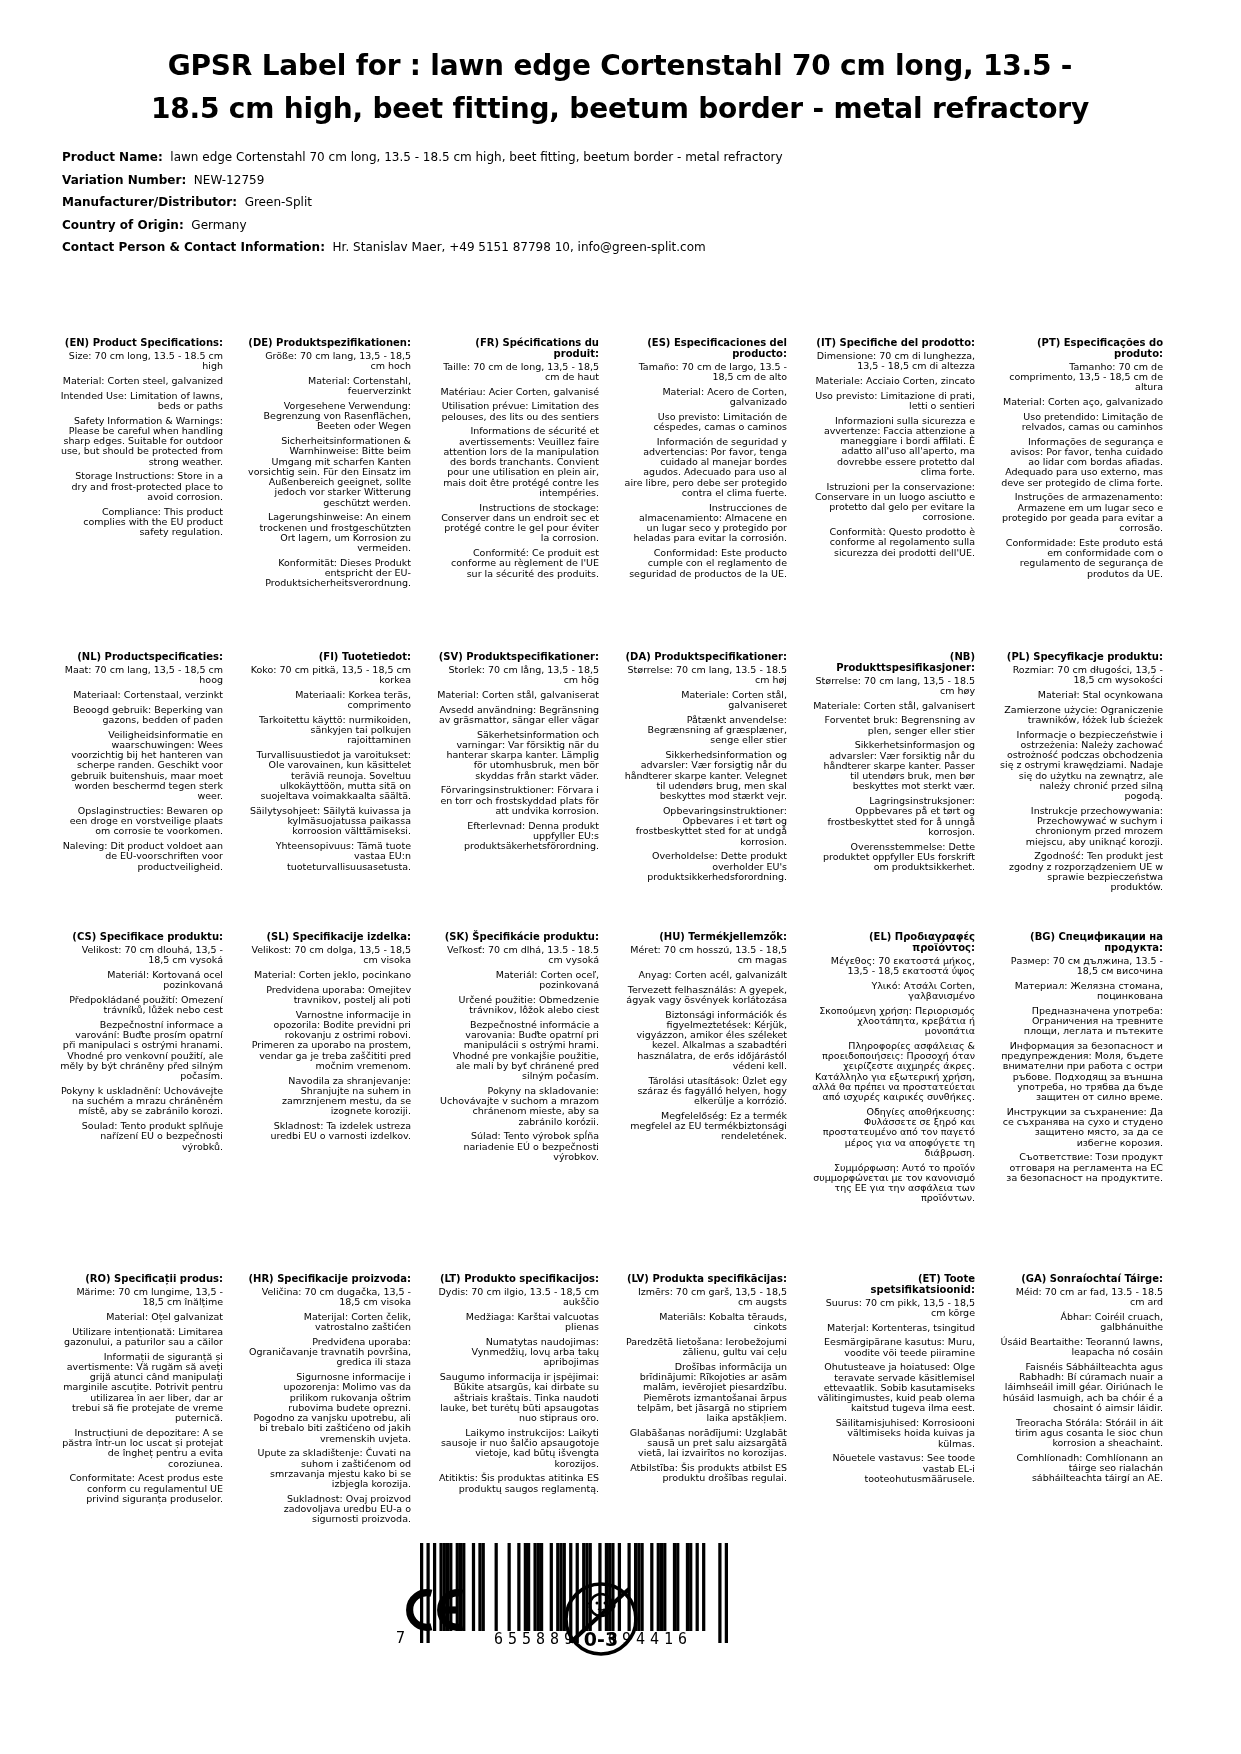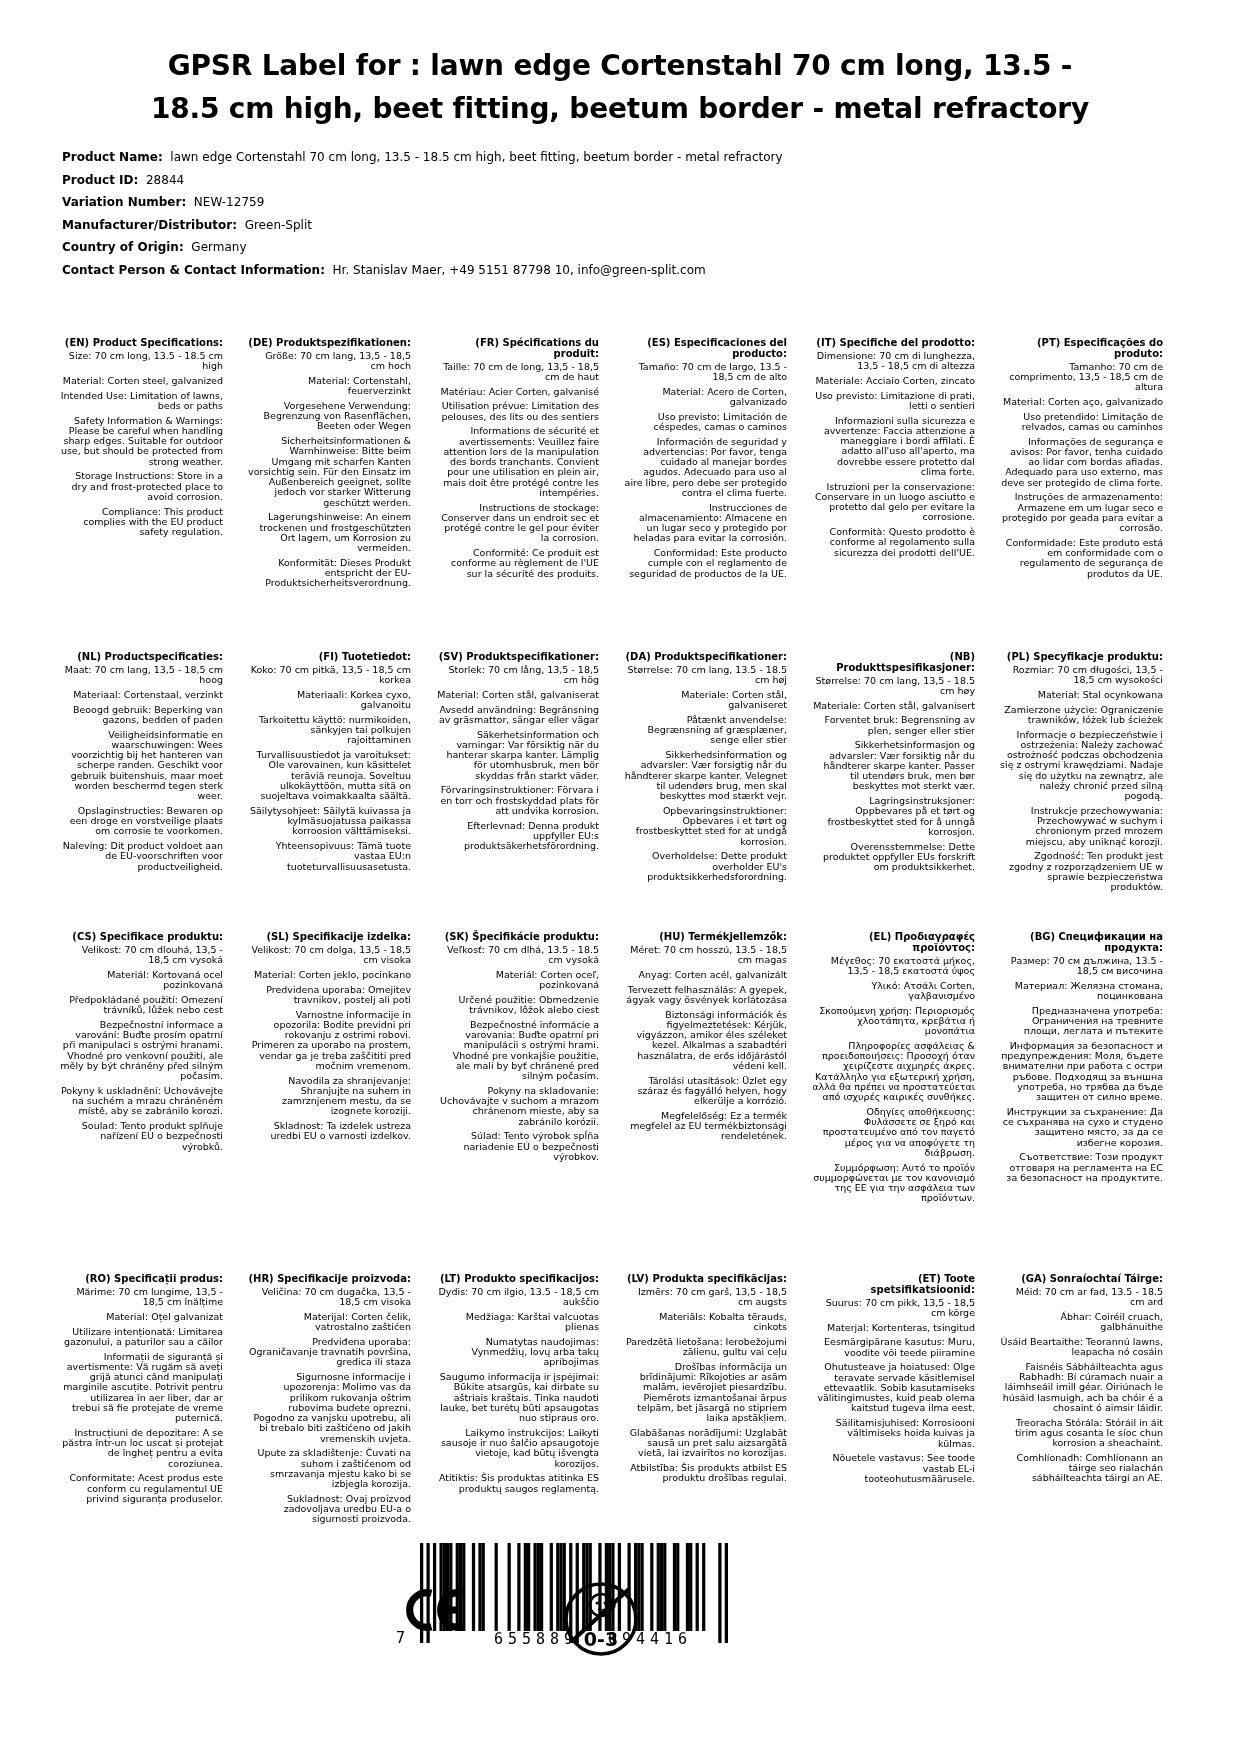--- a/index.html
+++ b/index.html
@@ -49,21 +49,20 @@
   .ce-mark{position:absolute;left:404px;top:1588px;}
   .age-mark{position:absolute;left:560px;top:1576px;}
 </style>
 </head>
 <body>
 
 <div class="title">GPSR Label for : lawn edge Cortenstahl 70 cm long, 13.5 - 18.5 cm high, beet fitting, beetum border - metal refractory</div>
 
 <div class="info">
     <div><span class="info-label">Product Name:</span><span class="info-value">&nbsp; lawn edge Cortenstahl 70 cm long, 13.5 - 18.5 cm high, beet fitting, beetum border - metal refractory</span></div>
-    <div><span class="info-label">Product ID:</span><span class="info-value">&nbsp; 28844</span></div>
     <div><span class="info-label">Variation Number:</span><span class="info-value">&nbsp; NEW-12759</span></div>
     <div><span class="info-label">Manufacturer/Distributor:</span><span class="info-value">&nbsp; Green-Split</span></div>
     <div><span class="info-label">Country of Origin:</span><span class="info-value">&nbsp; Germany</span></div>
     <div><span class="info-label">Contact Person &amp; Contact Information:</span><span class="info-value">&nbsp; Hr. Stanislav Maer, +49 5151 87798 10, info@green-split.com</span></div>
   </div>
 
 <div class="lang-row" id="row1">
     <div class="lang-section">
       <div class="lang-heading">(EN) Product Specifications:</div>
       <p>Size: 70 cm long, 13.5 - 18.5 cm high</p>
@@ -125,21 +124,21 @@
       <p>Maat: 70 cm lang, 13,5 - 18,5 cm hoog</p>
       <p>Materiaal: Cortenstaal, verzinkt</p>
       <p>Beoogd gebruik: Beperking van gazons, bedden of paden</p>
       <p>Veiligheidsinformatie en waarschuwingen: Wees voorzichtig bij het hanteren van scherpe randen. Geschikt voor gebruik buitenshuis, maar moet worden beschermd tegen sterk weer.</p>
       <p>Opslaginstructies: Bewaren op een droge en vorstveilige plaats om corrosie te voorkomen.</p>
       <p>Naleving: Dit product voldoet aan de EU-voorschriften voor productveiligheid.</p>
     </div>
     <div class="lang-section">
       <div class="lang-heading">(FI) Tuotetiedot:</div>
       <p>Koko: 70 cm pitkä, 13,5 - 18,5 cm korkea</p>
-      <p>Materiaali: Korkea сухо, galvanoitu</p>
+      <p>Materiaali: Korkea teräs, comprimento</p>
       <p>Tarkoitettu käyttö: nurmikoiden, sänkyjen tai polkujen rajoittaminen</p>
       <p>Turvallisuustiedot ja varoitukset: Ole varovainen, kun käsittelet teräviä reunoja. Soveltuu ulkokäyttöön, mutta sitä on suojeltava voimakkaalta säältä.</p>
       <p>Säilytysohjeet: Säilytä kuivassa ja kylmäsuojatussa paikassa korroosion välttämiseksi.</p>
       <p>Yhteensopivuus: Tämä tuote vastaa EU:n tuoteturvallisuusasetusta.</p>
     </div>
     <div class="lang-section">
       <div class="lang-heading">(SV) Produktspecifikationer:</div>
       <p>Storlek: 70 cm lång, 13,5 - 18,5 cm hög</p>
       <p>Material: Corten stål, galvaniserat</p>
       <p>Avsedd användning: Begränsning av gräsmattor, sängar eller vägar</p>

